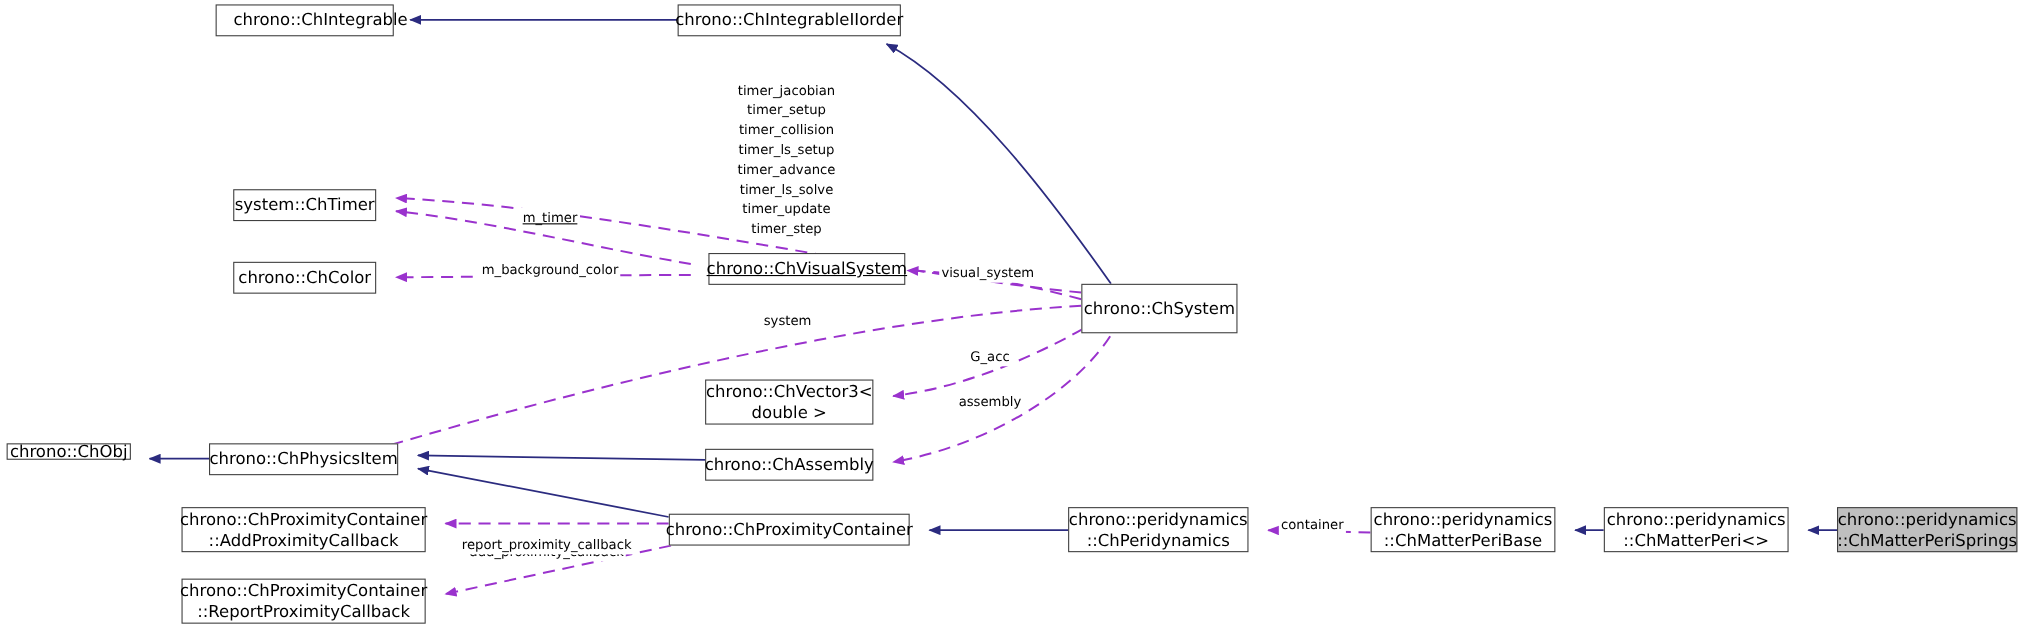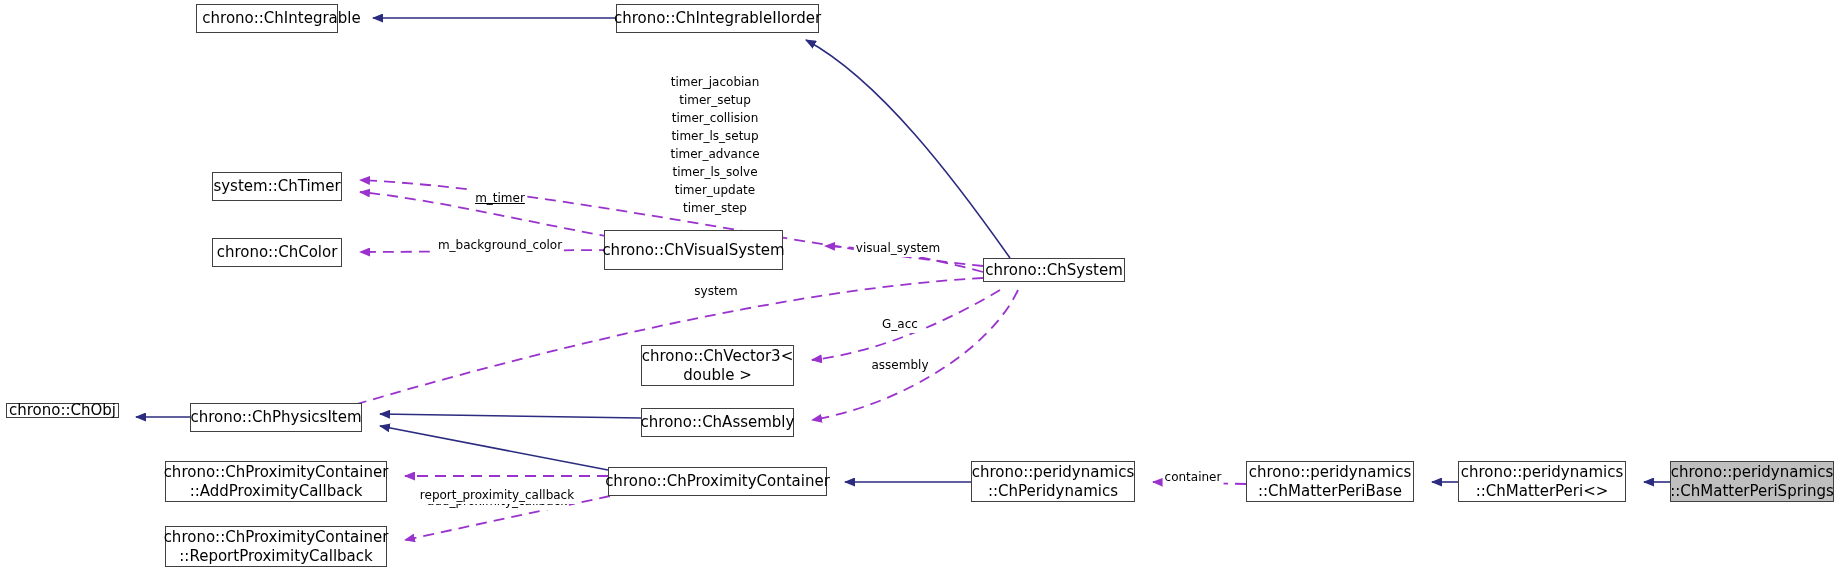--- a/index.html
+++ b/index.html
@@ -81,26 +81,26 @@
 
     <path d="M971,482 L845,482" fill="none" stroke="#2b2b7f" stroke-width="1.6" marker-end="url(#arrI)"></path>
 
     <path d="M1246,484 L1153,482" fill="none" stroke="#9a32cd" stroke-width="1.8" stroke-dasharray="11,7" marker-end="url(#arrU)"></path>
 
     <path d="M1458,482 L1432,482" fill="none" stroke="#2b2b7f" stroke-width="1.6" marker-end="url(#arrI)"></path>
 
     <path d="M1670,482 L1644,482" fill="none" stroke="#2b2b7f" stroke-width="1.6" marker-end="url(#arrI)"></path>
   </svg>
 
-  <div class="node" style="left: 196px; top: 4px; width: 142px; height: 29px; padding-left: 36px;">chrono::ChIntegrable</div>
+  <div class="node" style="left: 196px; top: 4px; width: 162px; height: 29px; padding-left: 36px;">chrono::ChIntegrable</div>
   <div class="node" style="left: 616px; top: 4px; width: 203px; height: 29px;">chrono::ChIntegrableIIorder</div>
   <div class="node" style="left: 212px; top: 172px; width: 130px; height: 29px;">system::ChTimer</div>
   <div class="node" style="left: 212px; top: 238px; width: 130px; height: 29px;">chrono::ChColor</div>
-  <div class="node" style="left: 604px; top: 230px; width: 179px; height: 40px;">chrono::ChVisualSystem</div>
-  <div class="node" style="left: 983px; top: 258px; width: 142px; height: 24px;">chrono::ChSystem</div>
+  <div class="node" style="left: 644px; top: 230px; width: 179px; height: 29px; text-decoration: underline;">chrono::ChVisualSystem</div>
+  <div class="node" style="left: 983px; top: 258px; width: 142px; height: 45px;">chrono::ChSystem</div>
   <div class="node" style="left: 641px; top: 345px; width: 153px; height: 41px;">chrono::ChVector3&lt;
 double &gt;</div>
   <div class="node" style="left: 6px; top: 403px; width: 113px; height: 15px;">chrono::ChObj</div>
   <div class="node" style="left: 190px; top: 403px; width: 172px; height: 29px;">chrono::ChPhysicsItem</div>
   <div class="node" style="left: 641px; top: 408px; width: 153px; height: 29px;">chrono::ChAssembly</div>
   <div class="node" style="left: 165px; top: 461px; width: 222px; height: 41px;">chrono::ChProximityContainer
 ::AddProximityCallback</div>
   <div class="node" style="left: 165px; top: 526px; width: 222px; height: 41px;">chrono::ChProximityContainer
 ::ReportProximityCallback</div>
   <div class="node" style="left: 608px; top: 467px; width: 219px; height: 29px;">chrono::ChProximityContainer</div>

